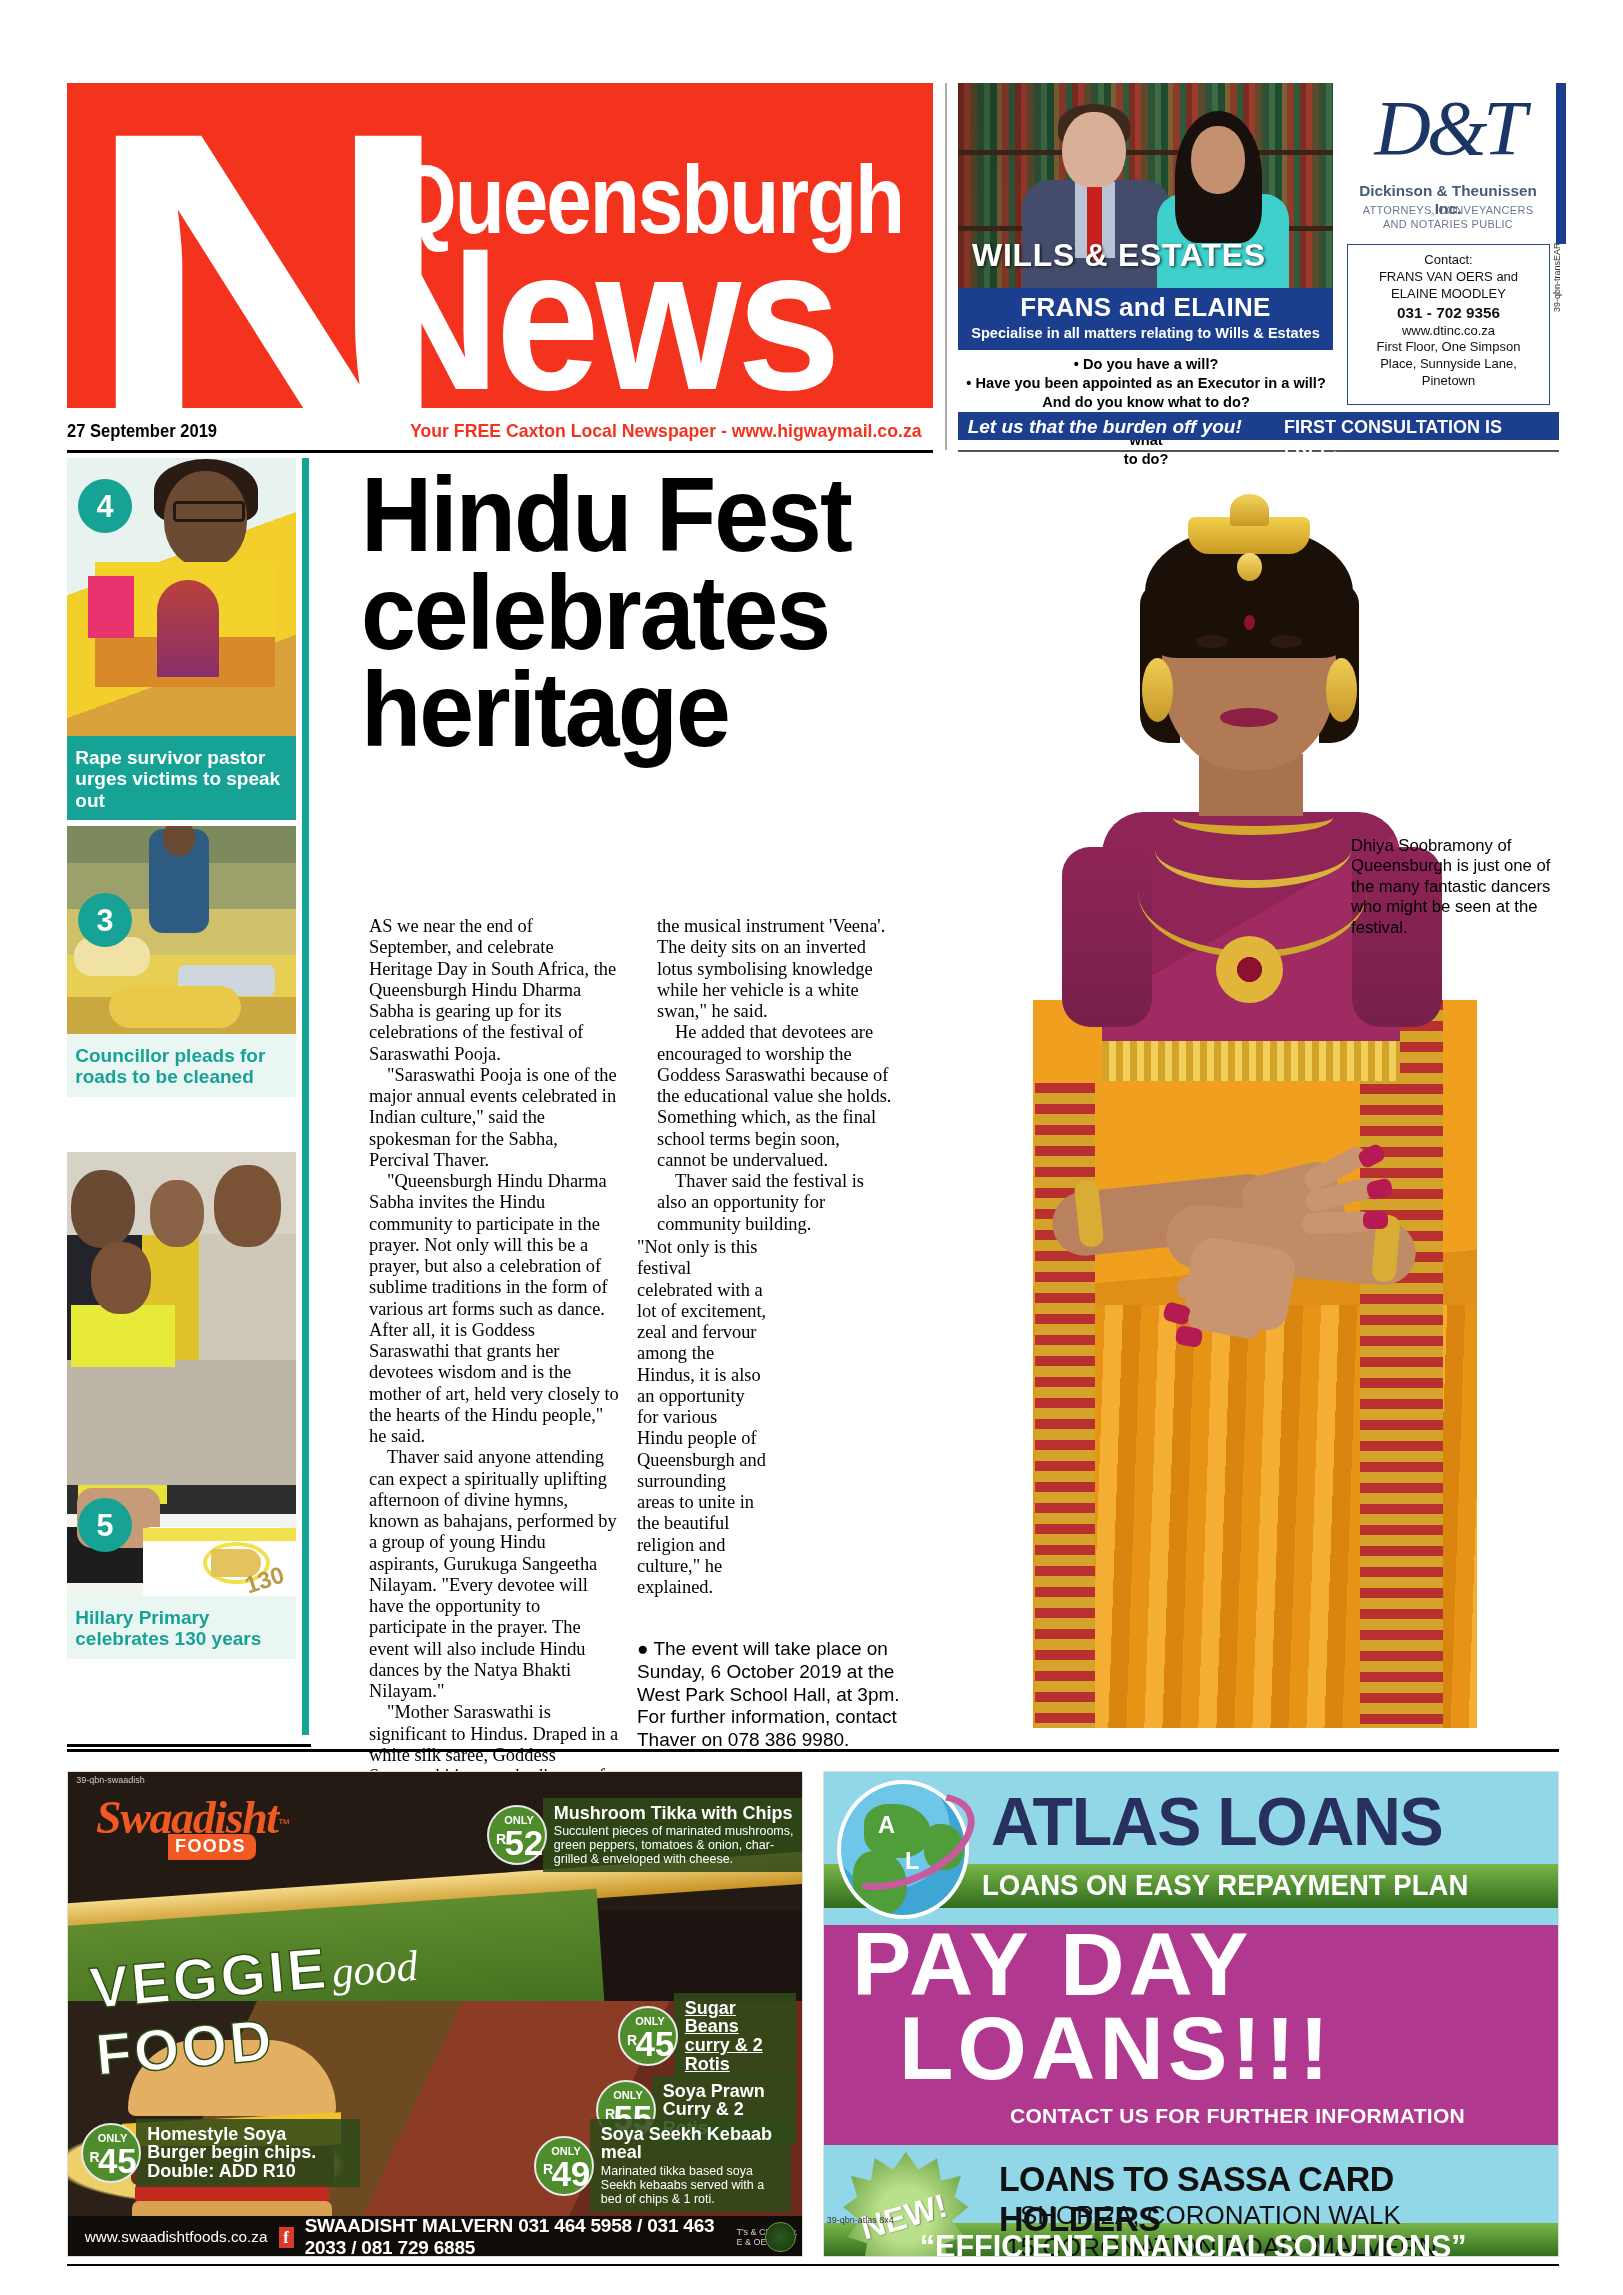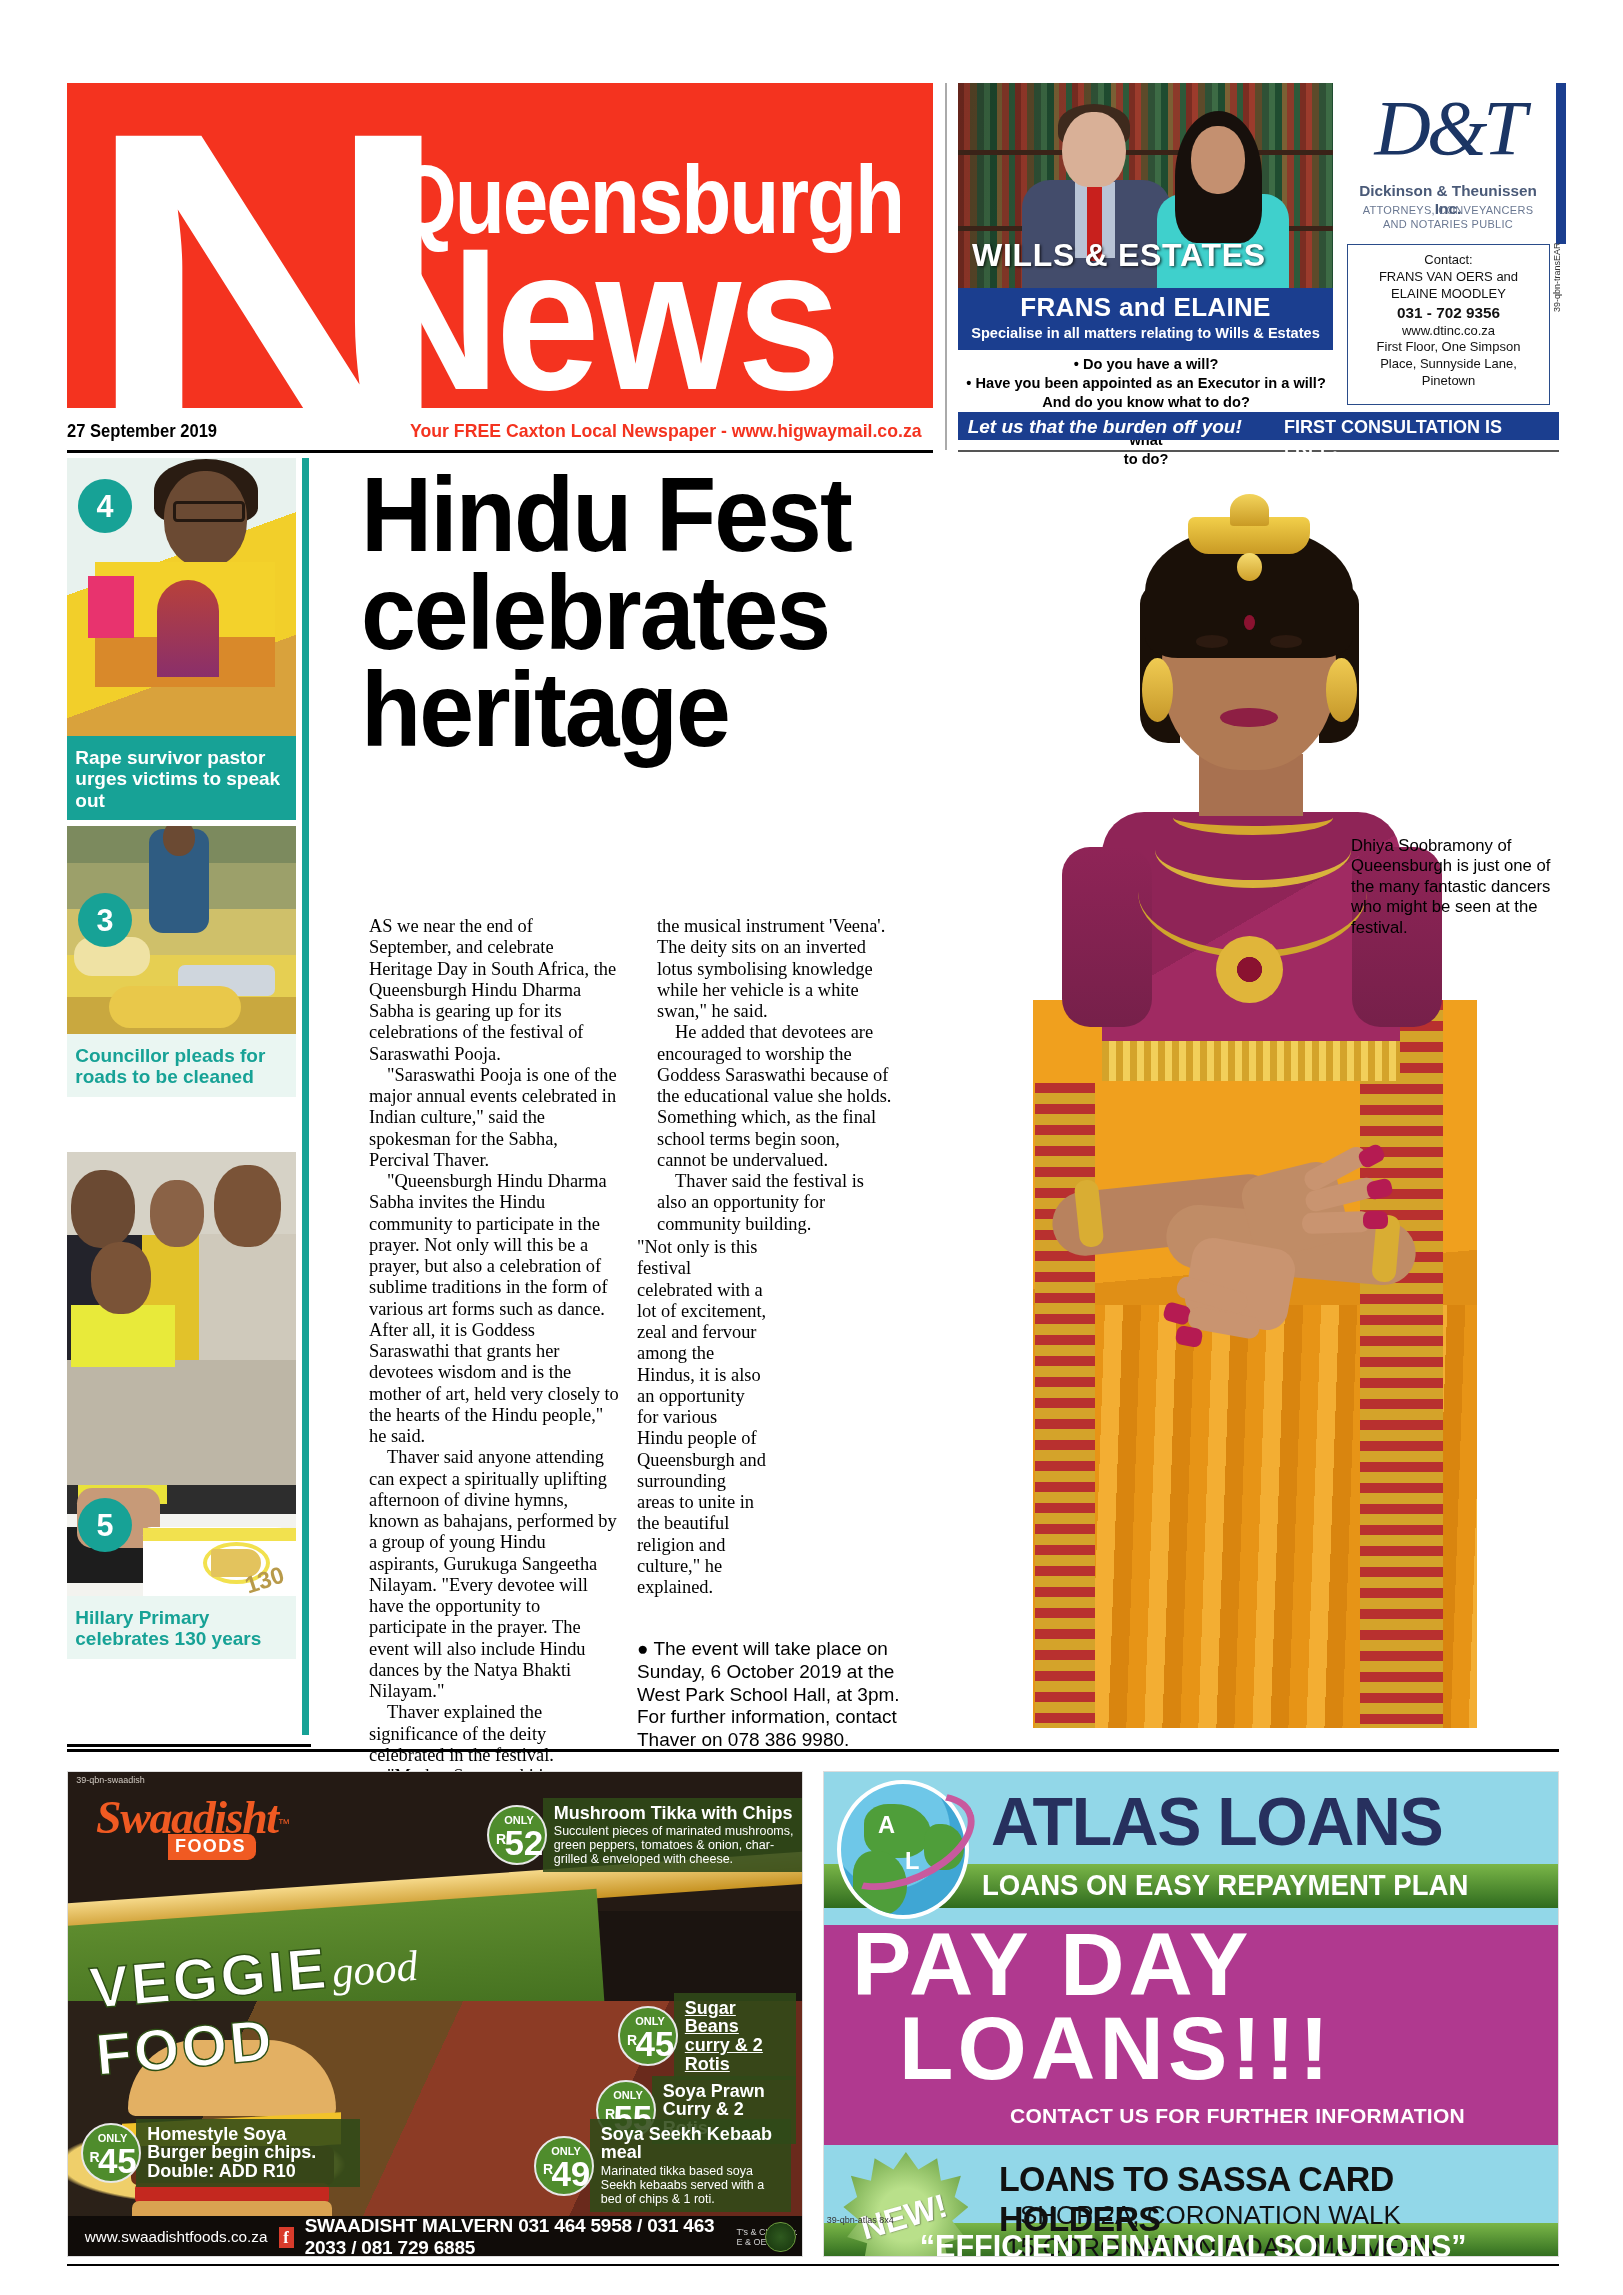--- a/index.html
+++ b/index.html
@@ -576,21 +576,20 @@
     <span class="hl-line">Hindu Fest</span>
     <span class="hl-line">celebrates</span>
     <span class="hl-line">heritage</span>
   </div>
 
   <div class="col col1">
     <p class="first">AS we near the end of September, and celebrate Heritage Day in South Africa, the Queensburgh Hindu Dharma Sabha is gearing up for its celebrations of the festival of Saraswathi Pooja.</p>
     <p>"Saraswathi Pooja is one of the major annual events celebrated in Indian culture," said the spokesman for the Sabha, Percival Thaver.</p>
     <p>"Queensburgh Hindu Dharma Sabha invites the Hindu community to participate in the prayer. Not only will this be a prayer, but also a celebration of sublime traditions in the form of various art forms such as dance. After all, it is Goddess Saraswathi that grants her devotees wisdom and is the mother of art, held very closely to the hearts of the Hindu people," he said.</p>
     <p>Thaver said anyone attending can expect a spiritually uplifting afternoon of divine hymns, known as bahajans, performed by a group of young Hindu aspirants, Gurukuga Sangeetha Nilayam. "Every devotee will have the opportunity to participate in the prayer. The event will also include Hindu dances by the Natya Bhakti Nilayam."</p>
-    <p>Thaver explained the significance of the deity celebrated in the festival.</p>
     <p>"Mother Saraswathi is significant to Hindus. Draped in a white silk saree, Goddess Saraswathi is an embodiment of wisdom, knowledge and learning. One of her hand holds a rosary, the other a book while the other two hands focus on playing</p>
   </div>
 
   <div class="col col2a">
     <p class="first">the musical instrument 'Veena'. The deity sits on an inverted lotus symbolising knowledge while her vehicle is a white swan," he said.</p>
     <p>He added that devotees are encouraged to worship the Goddess Saraswathi because of the educational value she holds. Something which, as the final school terms begin soon, cannot be undervalued.</p>
     <p>Thaver said the festival is also an opportunity for community building.</p>
   </div>
 
   <div class="col col2b">

